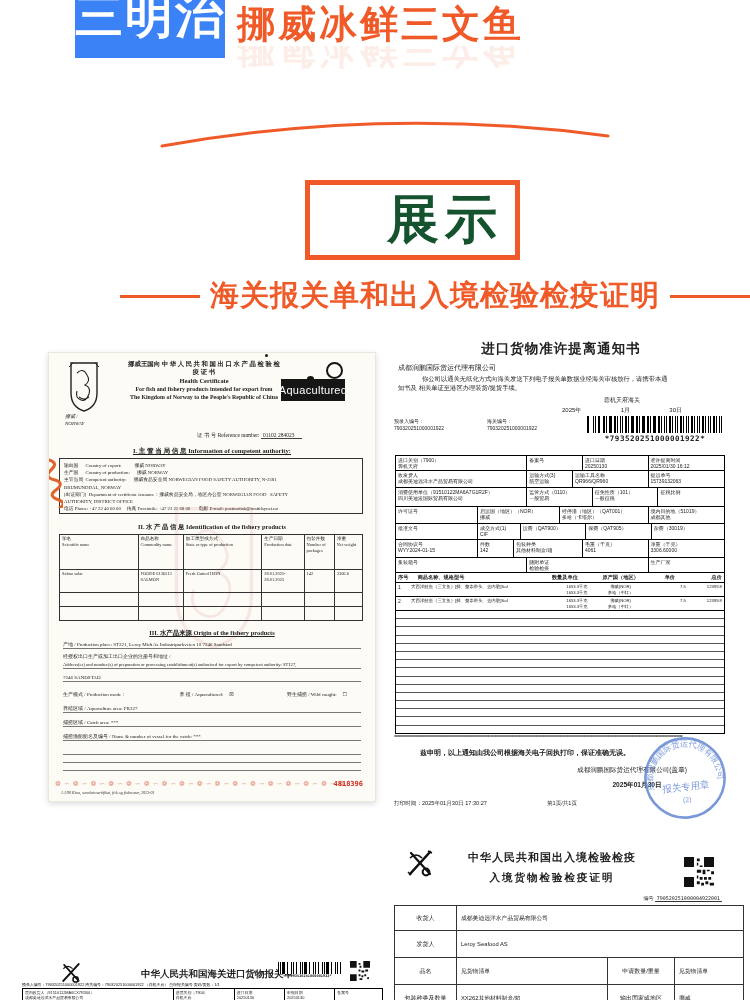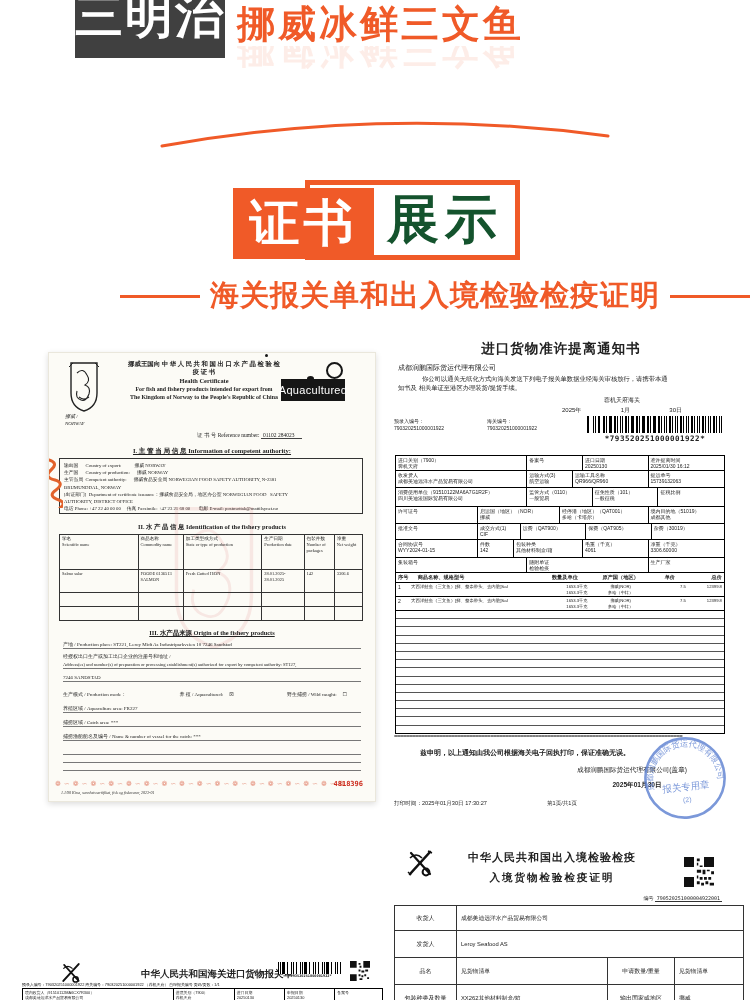--- a/index.html
+++ b/index.html
@@ -3,21 +3,21 @@
 <meta charset="utf-8">
 <style>
   html,body{margin:0;padding:0;background:#fff;}
   #stage{position:relative;width:750px;height:1000px;background:#fff;overflow:hidden;
          font-family:"Liberation Sans",sans-serif;color:#222;}
   .abs{position:absolute;}
   .pre{white-space:pre-wrap;}
   .preline{white-space:pre-line;}
 
   
-  .logo-box{left:75px;top:0;width:150px;height:58px;background:#404040;overflow:hidden;
+  .logo-box{left:75px;top:0;width:150px;height:58px;background:#3b82f6;overflow:hidden;
             display:flex;align-items:flex-start;justify-content:center;}
   .logo-text{color:#fff;font-size:48px;font-weight:bold;letter-spacing:2px;line-height:60px;margin-top:-14px;}
   .page-title{left:237px;top:2px;font-size:38px;font-weight:bold;color:#f05a28;letter-spacing:3px;line-height:44px;}
   .page-title-reflection{left:237px;top:46px;height:26px;overflow:hidden;font-size:38px;font-weight:bold;
             color:#f05a28;letter-spacing:3px;line-height:44px;transform:scaleY(-1);opacity:.10;}
   .swoosh{left:150px;top:100px;width:470px;height:55px;}
 
   
   .banner-outline{left:305px;top:180px;width:215px;height:80px;border:5px solid #f05a28;box-sizing:border-box;
             display:flex;align-items:center;justify-content:flex-end;}
@@ -147,23 +147,20 @@
   </div>
   <div class="abs page-title">挪威冰鲜三文鱼</div>
   <div class="abs page-title-reflection">挪威冰鲜三文鱼</div>
   <svg class="abs swoosh" viewBox="0 0 470 55">
     <path d="M12,46 Q235,6 458,36" fill="none" stroke="#f05a28" stroke-width="3" stroke-linecap="round"></path>
   </svg>
 
   <div class="abs banner-outline">
     <span class="banner-word2">展示</span>
   </div>
-  <div class="abs banner-solid">
-    <span class="banner-word1">证书</span>
-  </div>
   <div class="abs subtitle-row">
     <span class="dash"></span>
     <span class="subtitle-text">海关报关单和出入境检验检疫证明</span>
     <span class="dash"></span>
   </div>
 
   <div class="doc hc">
     <svg class="abs hc-crest" viewBox="0 0 34 52">
       <path d="M4,2 h26 v30 q0,14 -13,18 q-13,-4 -13,-18 z" fill="none" stroke="#222" stroke-width="1.4"></path>
       <path d="M10,12 q6,-6 10,2 q4,6 -2,10 q6,2 4,9 q-3,8 -8,6 q-6,-2 -4,-9 M12,36 q5,4 10,0" fill="none" stroke="#222" stroke-width="1.1"></path>

